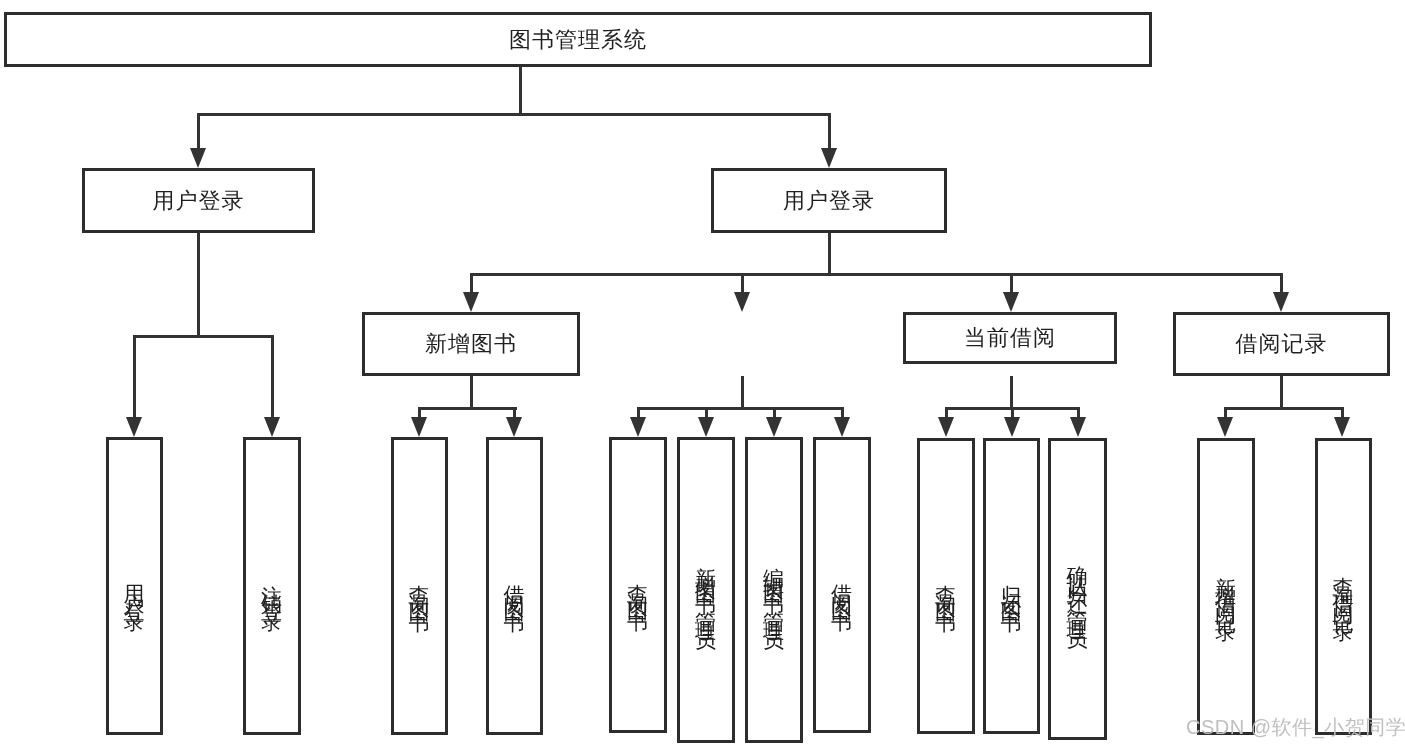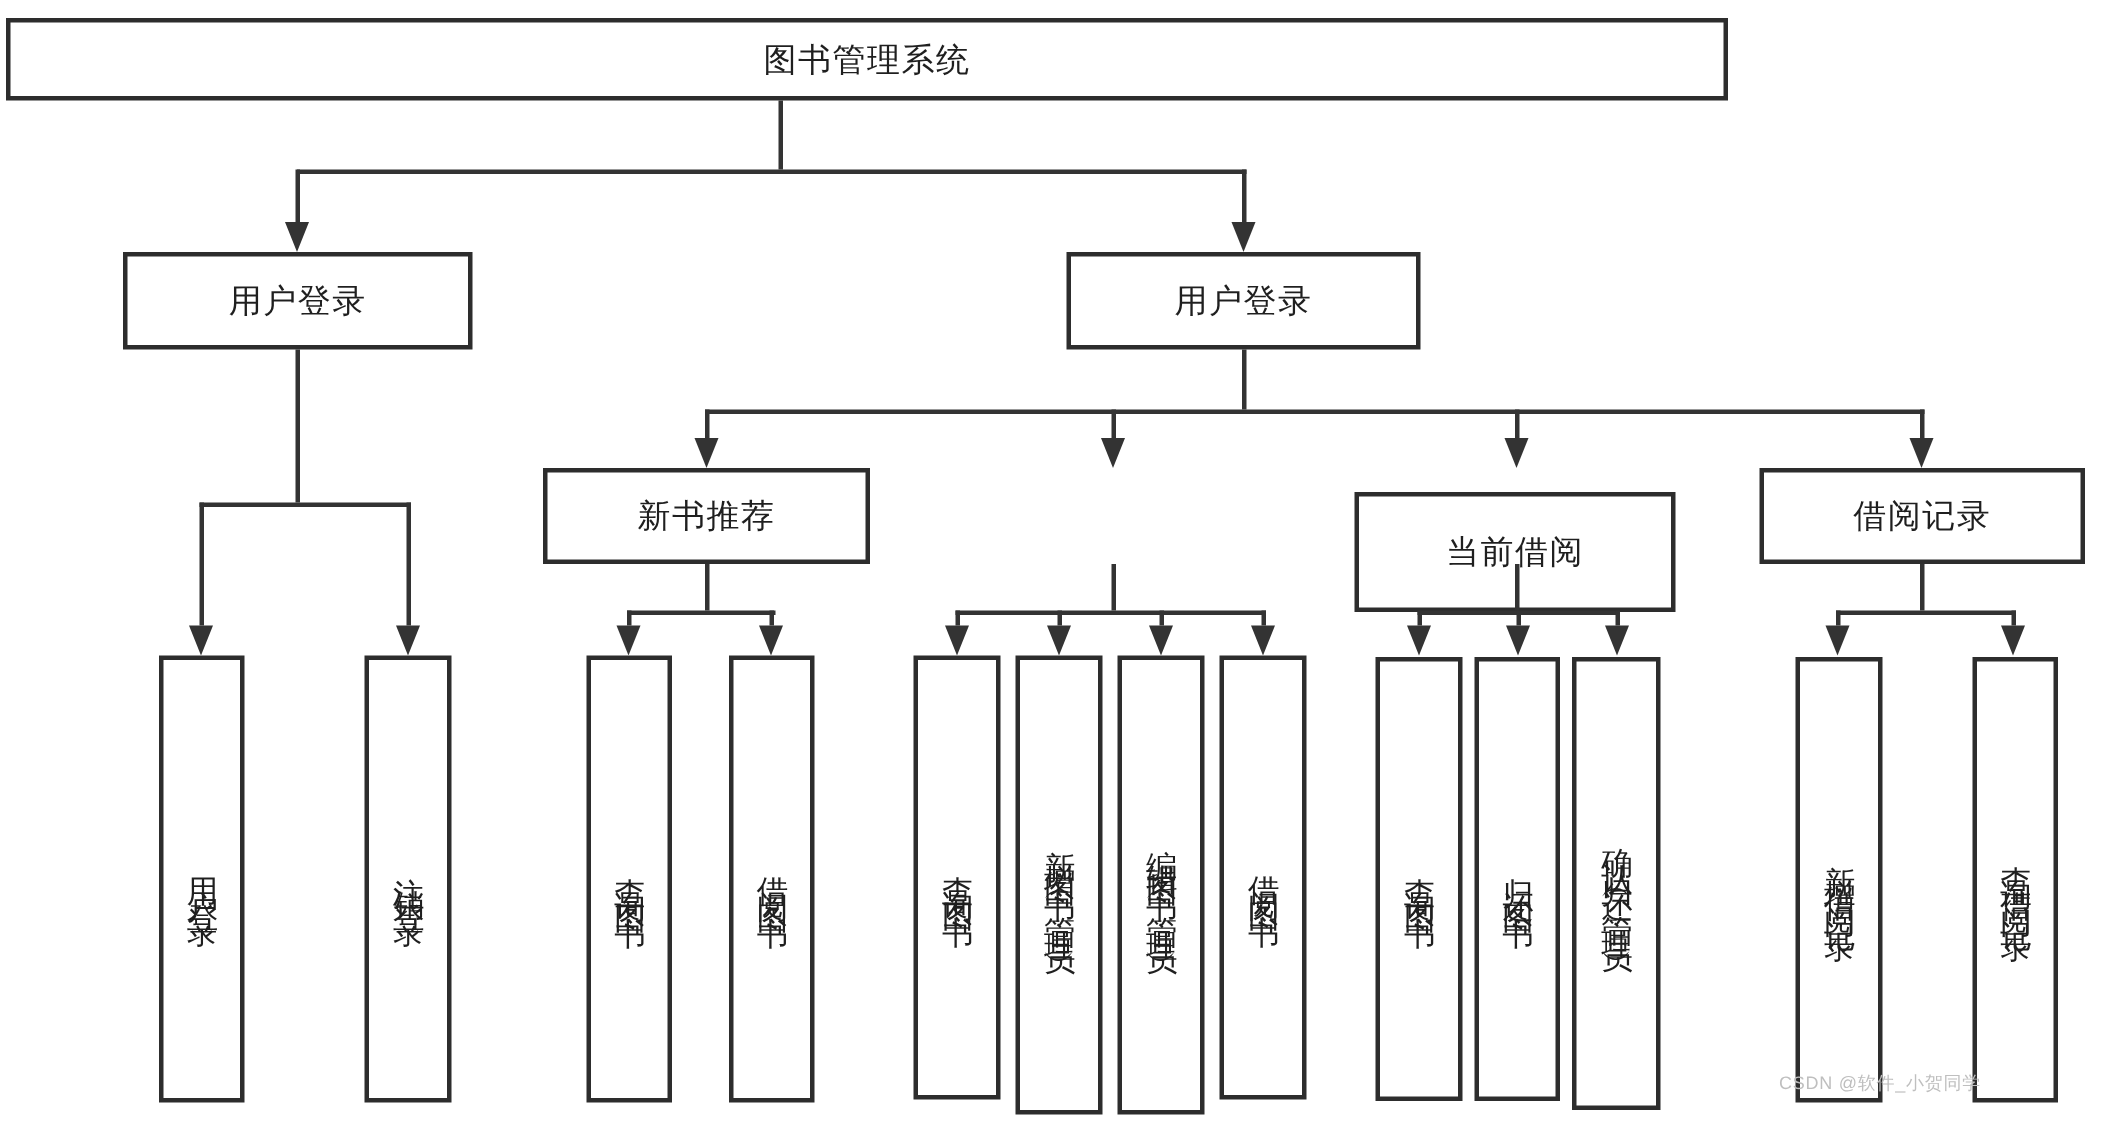--- a/index.html
+++ b/index.html
@@ -19,21 +19,21 @@
   .vtext{
     writing-mode:vertical-rl;text-orientation:mixed;
     font-size:21px;letter-spacing:9px;line-height:1;white-space:nowrap;
   }
   .vl{position:absolute;width:3px;background:#333333;}
   .hl{position:absolute;height:3px;background:#333333;}
   .ar{position:absolute;width:0;height:0;
       border-left:8px solid transparent;border-right:8px solid transparent;
       border-top:20px solid #333333;}
   .watermark{
-    position:absolute;left:1186px;top:714px;font-size:12px;letter-spacing:0.5px;
+    position:absolute;left:1186px;top:714px;font-size:20px;letter-spacing:0.5px;
     color:#bfbfbf;white-space:nowrap;z-index:5;
   }
 </style>
 </head>
 <body>
 
 <div class="canvas">
 
   <div class="box" style="left:4px;top:12px;width:1148px;height:55px">
     <span>图书管理系统</span>
@@ -65,23 +65,23 @@
   <div class="vl" style="left:470px;top:273px;height:19px"></div>
   <div class="ar" style="left:463px;top:292px"></div>
   <div class="vl" style="left:741px;top:273px;height:19px"></div>
   <div class="ar" style="left:734px;top:292px"></div>
   <div class="vl" style="left:1010px;top:273px;height:19px"></div>
   <div class="ar" style="left:1003px;top:292px"></div>
   <div class="vl" style="left:1280px;top:273px;height:19px"></div>
   <div class="ar" style="left:1273px;top:292px"></div>
 
   <div class="box" style="left:362px;top:312px;width:218px;height:64px">
-    <span>新书推荐</span>
+    <span>新增图书</span>
   </div>
-  <div class="box" style="left:903px;top:328px;width:214px;height:80px">
+  <div class="box" style="left:903px;top:312px;width:214px;height:52px">
     <span>当前借阅</span>
   </div>
   <div class="box" style="left:1173px;top:312px;width:217px;height:64px">
     <span>借阅记录</span>
   </div>
 
   <div class="vl" style="left:470px;top:376px;height:31px"></div>
   <div class="hl" style="left:418px;top:407px;width:99px"></div>
   <div class="vl" style="left:418px;top:407px;height:10px"></div>
   <div class="ar" style="left:411px;top:417px"></div>

